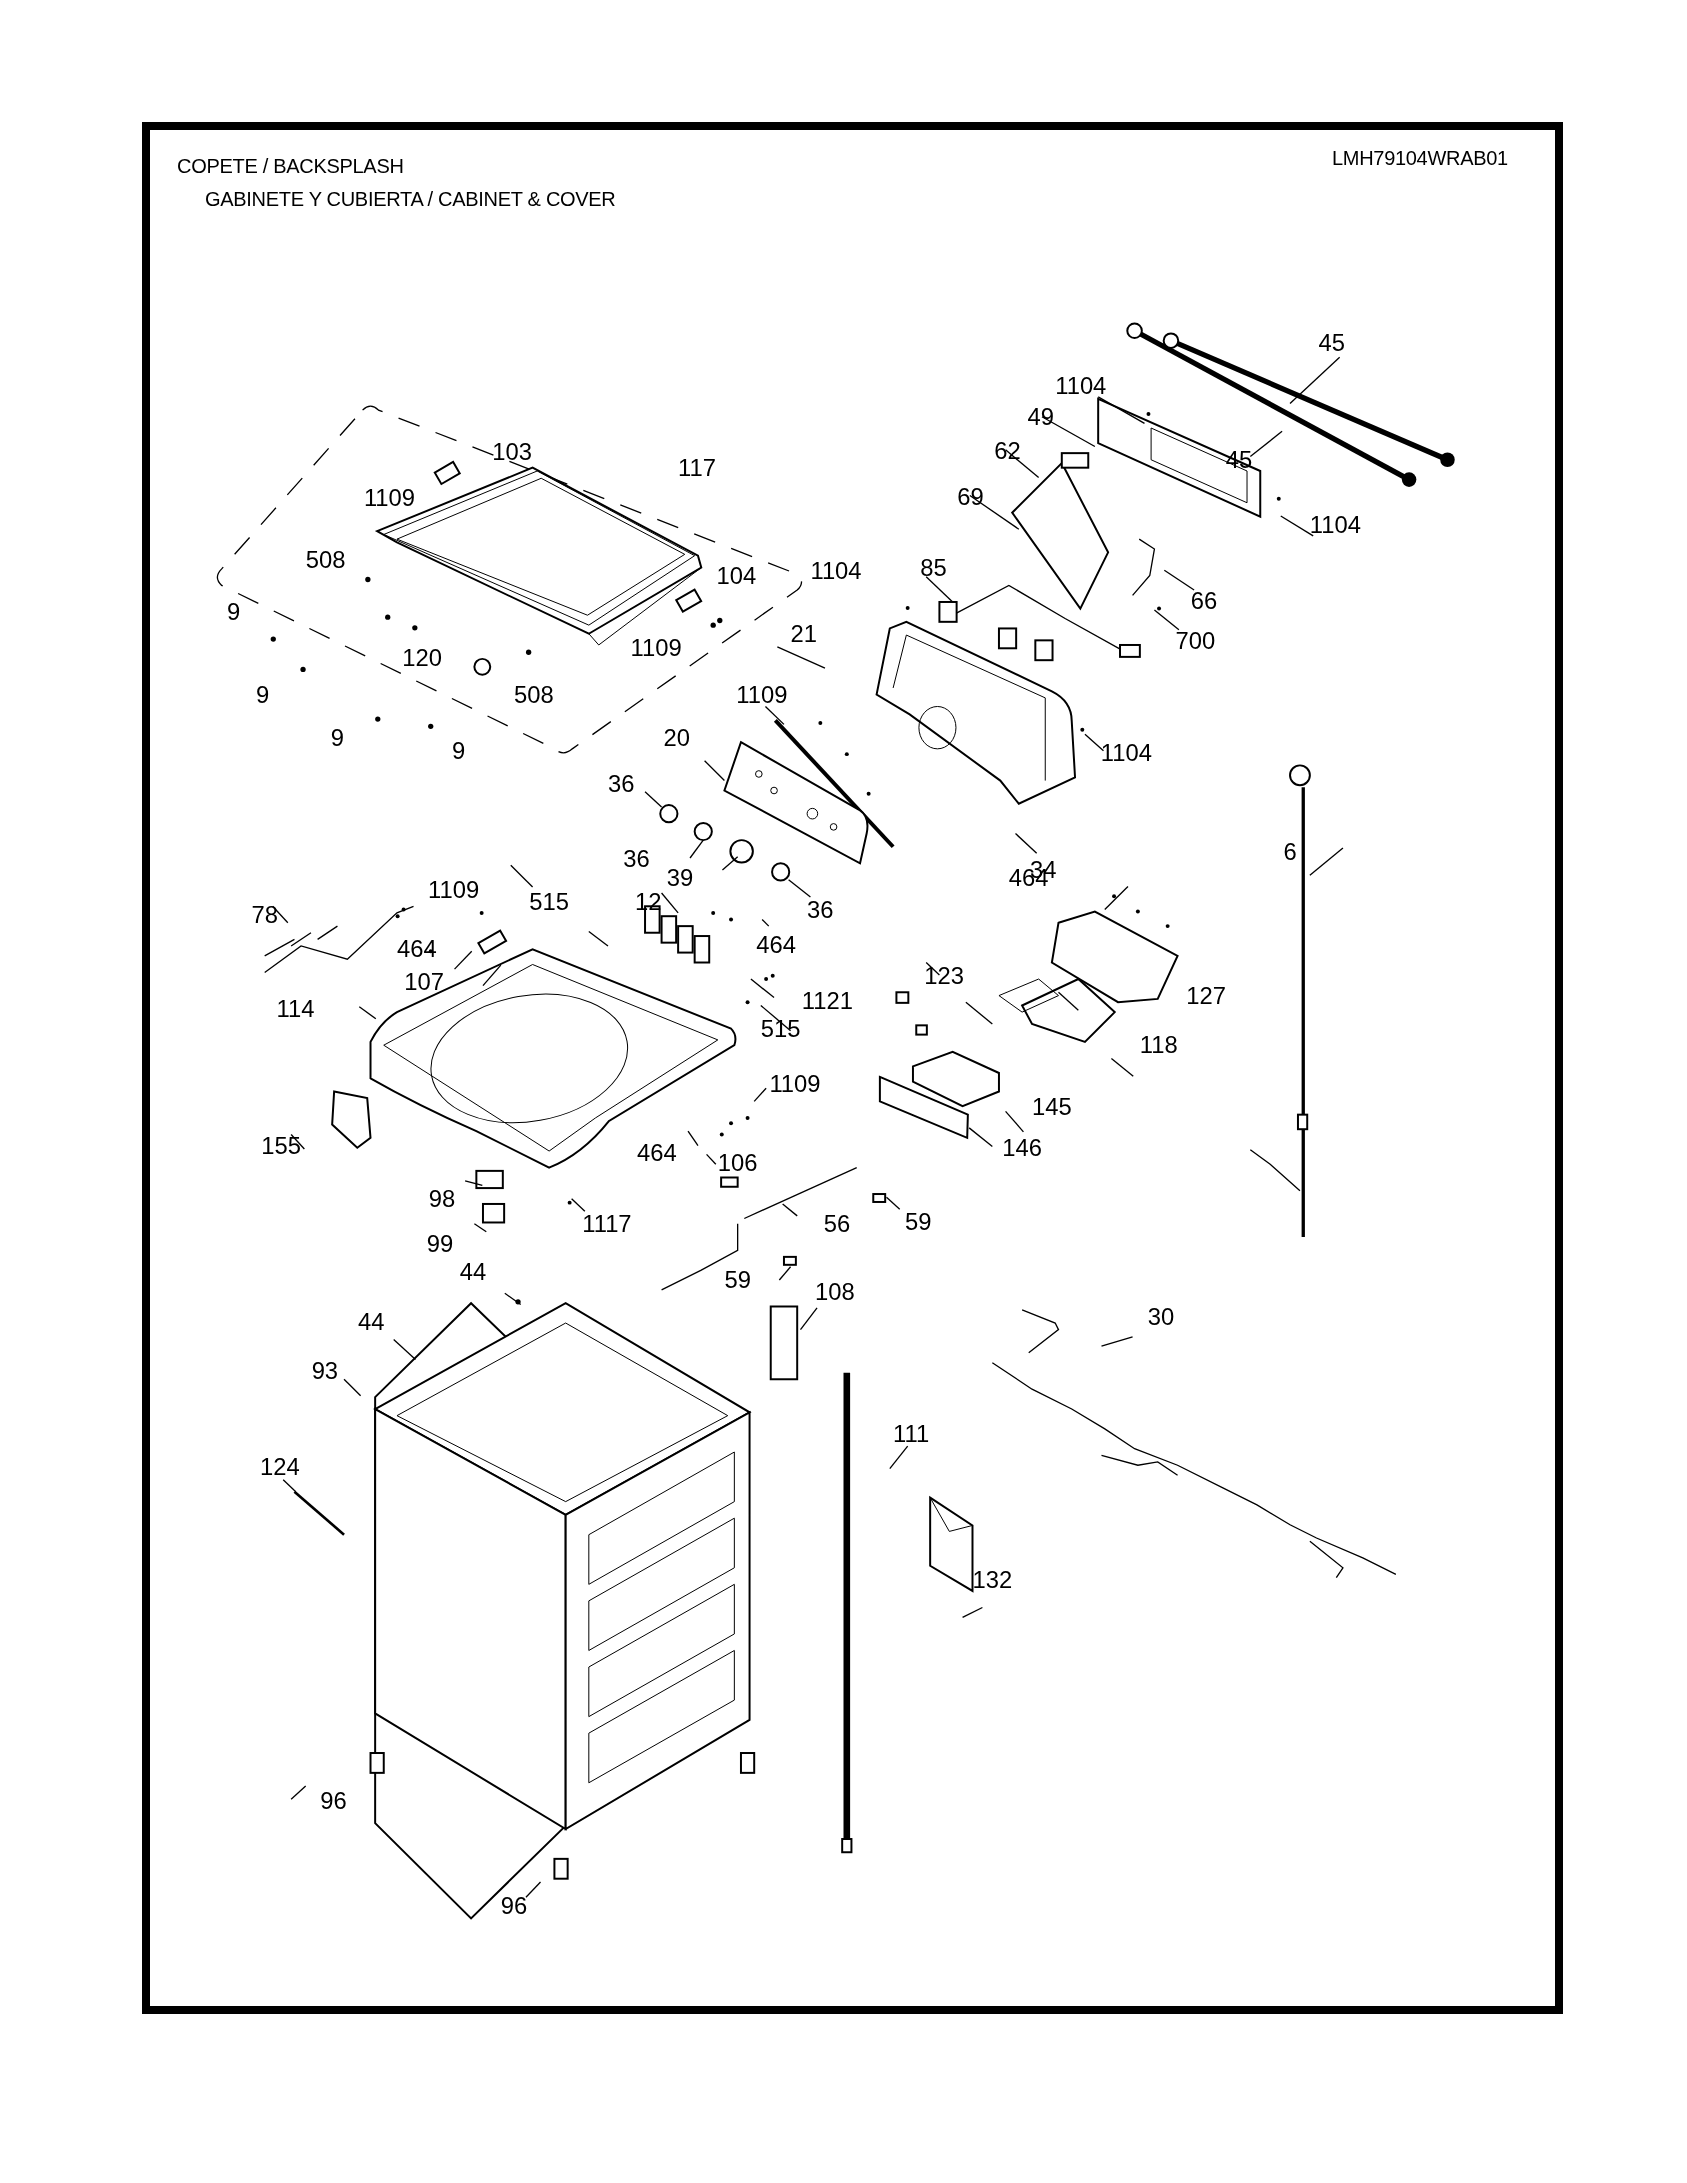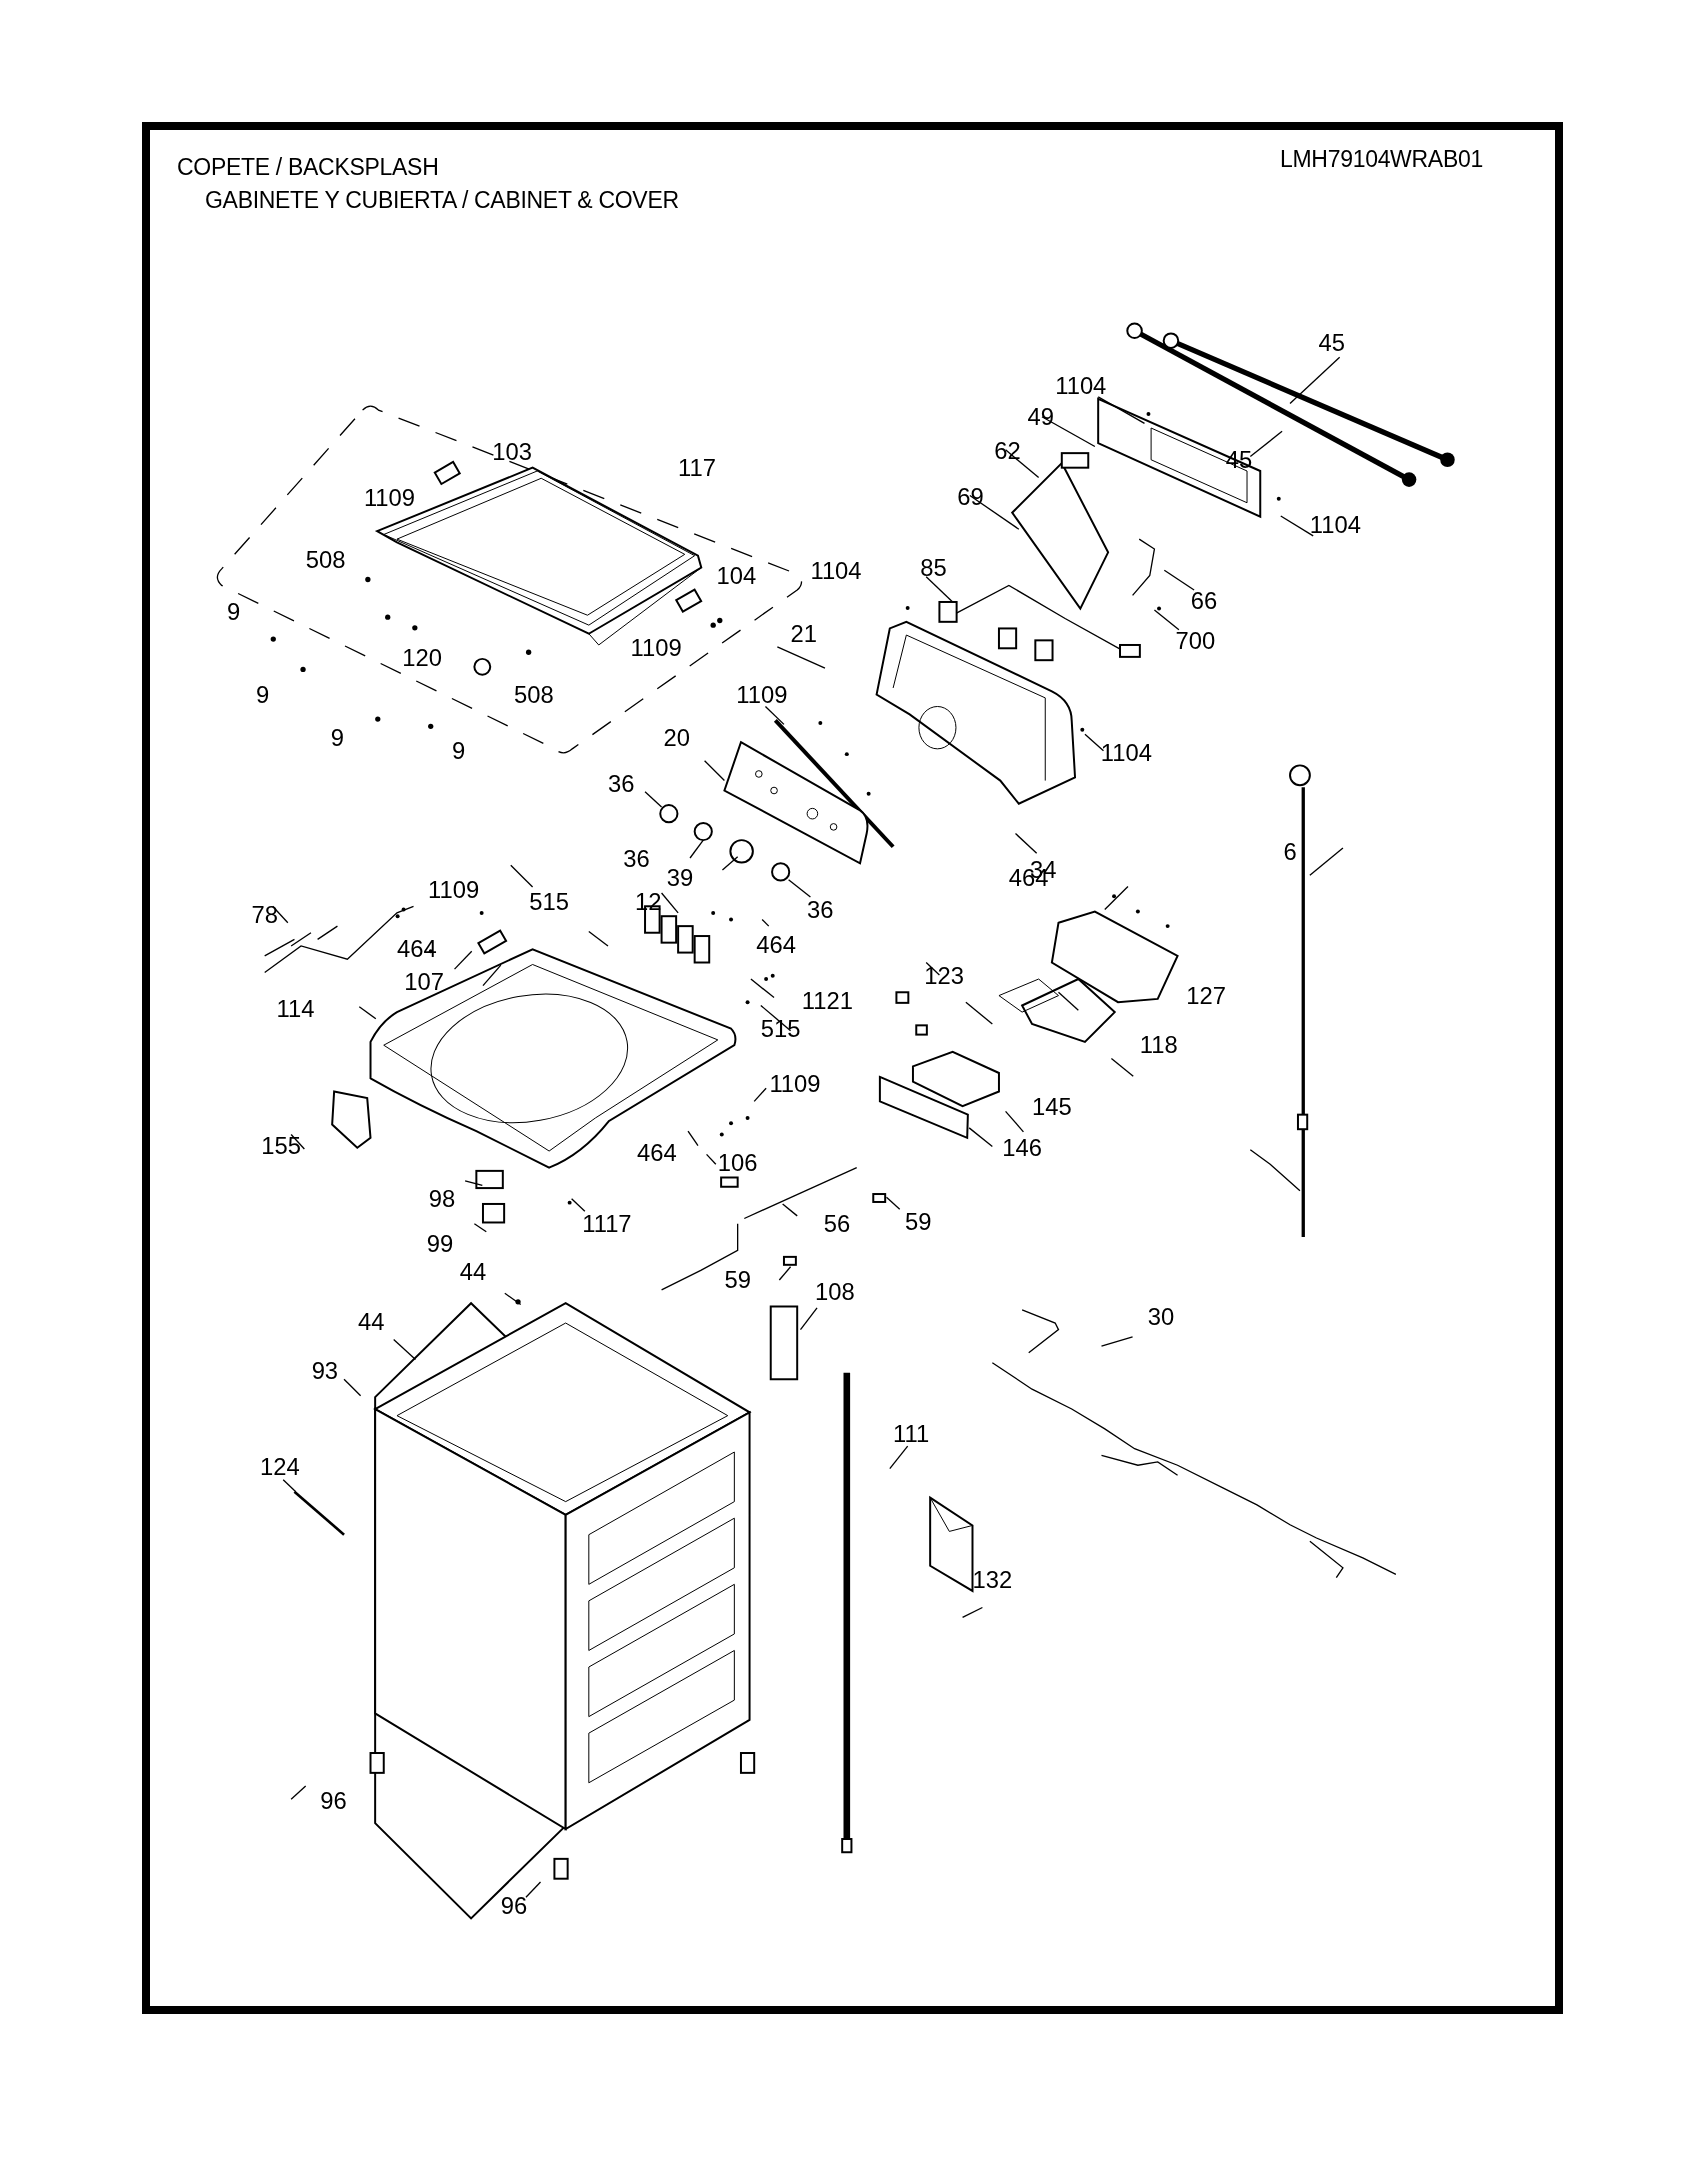--- a/index.html
+++ b/index.html
@@ -1,21 +1,21 @@
 <!DOCTYPE html>
 <html style="font-size:10.6px"><head>
 <meta charset="utf-8">
 <style>
   html, body { margin:0; padding:0; background:#ffffff; }
   body { width:1687px; height:2183px; position:relative; overflow:hidden; font-family:"Liberation Sans", sans-serif; }
   #frame { position:absolute; left:142px; top:122px; width:1405px; height:1876px; border:8px solid #000; background:#fff; }
-  .hdr { position:absolute; font-family:"Liberation Sans", sans-serif; font-size:23px; color:#000; line-height:1; letter-spacing:-0.3px; }
+  .hdr { position:absolute; font-family:"Liberation Sans", sans-serif; font-size:20px; color:#000; line-height:1; letter-spacing:-0.3px; }
   #title1 { left:177px; top:156px; }
   #title2 { left:177px; top:189px;margin-left:28px; }
-  #model { left:1280px; top:148px; }
+  #model { left:1332px; top:148px; }
   svg#diagram { position:absolute; left:0; top:0; width:1687px; height:2183px; }
   svg text.lbl { font-family:"Liberation Sans", sans-serif; font-size:36px; fill:#000; }
   .ln { stroke:#000; stroke-width:2; fill:none; }
   .pt { stroke:#000; stroke-width:3; fill:#fff; }
   .thin { stroke:#000; stroke-width:1.5; fill:none; }
   .dash { stroke:#000; stroke-width:2; fill:none; stroke-dasharray:34 26; }
   .blk { fill:#000; }
 </style>
 </head>
 <body>

